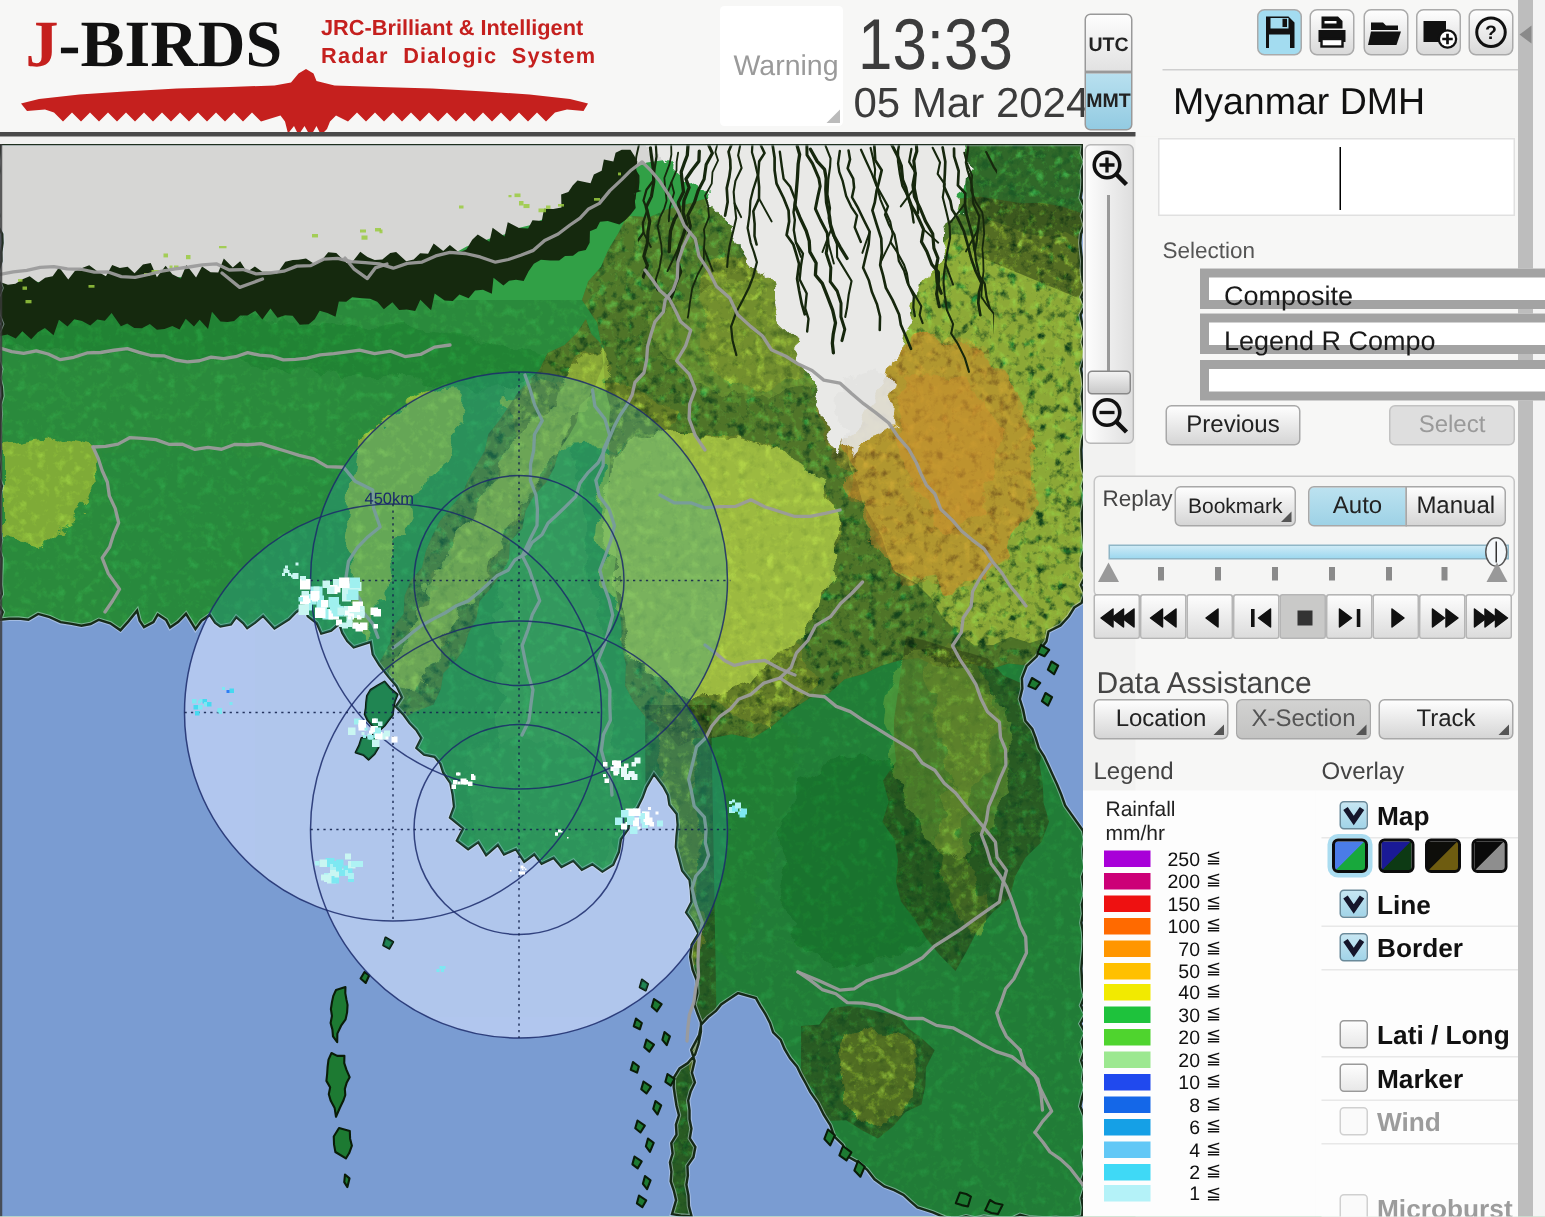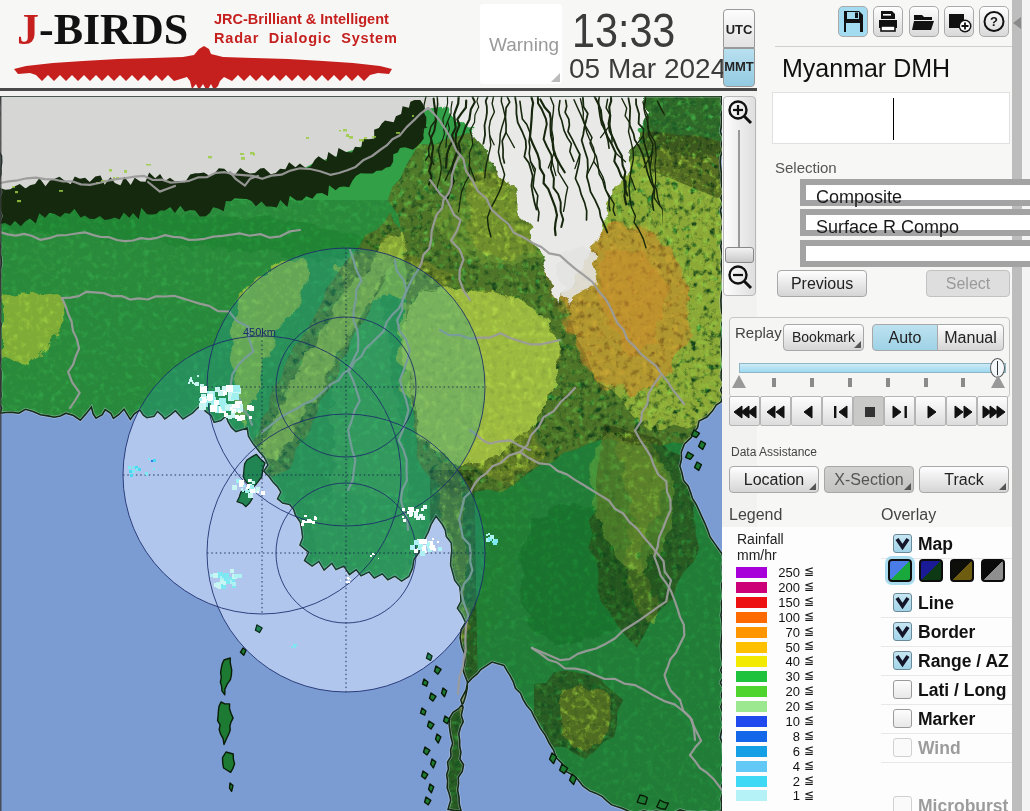--- a/index.html
+++ b/index.html
@@ -65,21 +65,21 @@
 #slider-thumb { left:990px; top:358px; width:15px; height:20px; border:1px solid #555;
   border-radius:50%; background:#f4f8fa; }
 #slider-thumb:after { content:""; position:absolute; left:6px; top:2px; width:1px; height:14px; background:#333;}
 .tick { top:378px; width:4px; height:9px; background:#8a8a8a; }
 .tritick { top:375px; width:0; height:0; border-left:7px solid transparent;
   border-right:7px solid transparent; border-bottom:13px solid #999; }
 .pb { top:396px; width:31px; height:30px; border:1px solid #b5b5b5;
   background:linear-gradient(#fdfdfd,#dcdcdc); border-radius:2px; }
 #pb5 { background:#c9c9c8; }
 .pb svg { position:absolute; left:0; top:0; }
-#da-label { left:731px; top:445px; font-size:12px; color:#444; }
+#da-label { left:731px; top:445px; font-size:20px; color:#444; }
 #btn-loc { left:729px; top:466px; width:90px; height:27px; line-height:25px; }
 #btn-xsec { left:824px; top:466px; width:90px; height:27px; line-height:25px;
   background:linear-gradient(#d2d2d1,#c3c3c2); color:#555; }
 #btn-track { left:919px; top:466px; width:90px; height:27px; line-height:25px; }
 #legend-lbl { left:729px; top:506px; font-size:16px; color:#444; }
 #legend-panel { left:722px; top:527px; width:155px; height:284px; background:#fdfdfd; }
 #rainfall-lbl { left:737px; top:531px; font-size:14px; color:#222; line-height:16px; }
 .sw { left:736px; width:31px; height:11px; }
 .swv { width:44px; text-align:right; font-size:13px; color:#111; }
 .swle { font-size:12px; color:#111; }
@@ -633,21 +633,21 @@
   <div id="rightwhite" class="abs"></div>
   <div id="title-dmh" class="abs">Myanmar DMH</div>
   <div id="input-box" class="abs"></div>
   <div id="input-cursor" class="abs"></div>
   <div id="sel-label" class="abs">Selection</div>
   <div id="sel1" class="abs selrow">
       <span class="txt">Composite</span>
       <div class="droparrow"></div>
     </div>
   <div id="sel2" class="abs selrow">
-      <span class="txt">Surface R Compo</span>
+      <span class="txt">Legend R Compo</span>
       <div class="droparrow"></div>
     </div>
   <div id="sel3" class="abs selrow">
       <div class="droparrow"></div>
     </div>
   <div id="btn-prev" class="abs pbtn">Previous</div>
   <div id="btn-select" class="abs pbtn">Select</div>
   <div id="replay-box" class="abs"></div>
   <div id="replay-lbl" class="abs">Replay</div>
   <div id="btn-bookmark" class="abs pbtn">Bookmark<div class="cornertri"></div></div>
@@ -790,28 +790,20 @@
       <span class="ovtxt">Line</span>
     </div>
 <div class="abs ovrow" style="top:619px">
       <div class="cb on">
         <svg width="19" height="19" viewBox="0 0 19 19" style="position:absolute;left:-1px;top:-1px">
           <polyline points="4,5 9.5,13 15,5" fill="none" stroke="#15152a" stroke-width="3.6"></polyline>
         </svg>
       </div>
       <span class="ovtxt">Border</span>
     </div>
-<div class="abs ovrow" style="top:648px">
-      <div class="cb on">
-        <svg width="19" height="19" viewBox="0 0 19 19" style="position:absolute;left:-1px;top:-1px">
-          <polyline points="4,5 9.5,13 15,5" fill="none" stroke="#15152a" stroke-width="3.6"></polyline>
-        </svg>
-      </div>
-      <span class="ovtxt">Range / AZ</span>
-    </div>
 <div class="abs ovrow" style="top:677px">
       <div class="cb"></div>
       <span class="ovtxt">Lati / Long</span>
     </div>
 <div class="abs ovrow" style="top:706px">
       <div class="cb"></div>
       <span class="ovtxt">Marker</span>
     </div>
 <div class="abs ovrow" style="top:735px">
       <div class="cb dis"></div>

